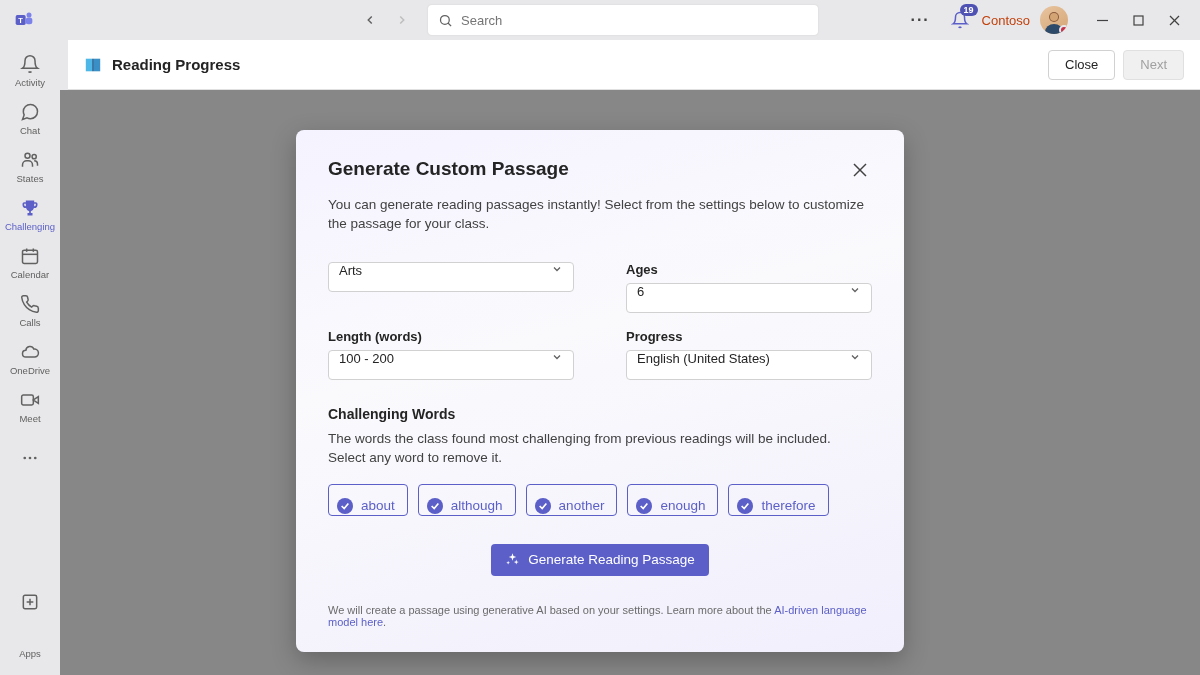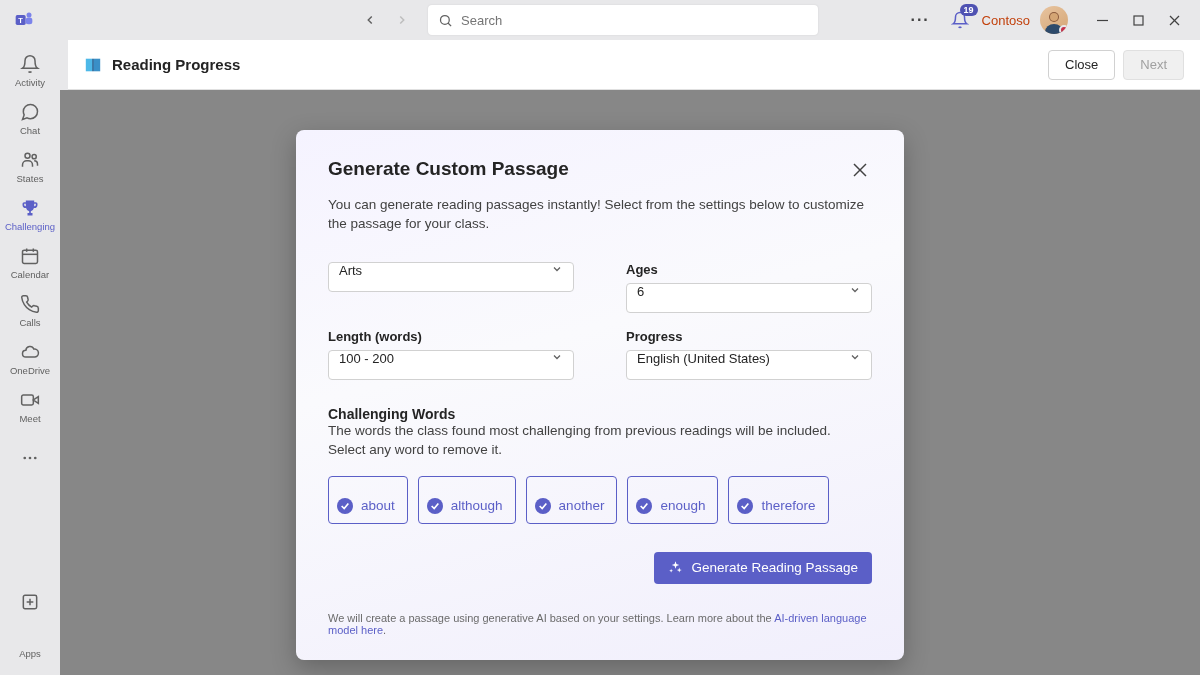--- a/index.html
+++ b/index.html
@@ -48,26 +48,26 @@
 .modal { position: absolute; width: 608px; left: 50%; top: 130px; transform: translateX(-50%); background: linear-gradient(165deg, #f5f3ff 0%, #fafafd 40%, #f1effc 100%); border-radius: 8px; box-shadow: 0 8px 24px rgba(0,0,0,0.25); padding: 28px 32px 24px 32px; }
 .modal-title-row { display: flex; align-items: flex-start; }
 .modal-title { font-size: 19px; font-weight: 600; color: #242424; }
 .modal-close { margin-left: auto; width: 24px; height: 24px; display: flex; align-items: center; justify-content: center; cursor: pointer; color: #424242; }
 .modal-desc { margin-top: 14px; font-size: 13.5px; color: #424242; line-height: 1.4; }
 .field-grid { display: grid; grid-template-columns: 1fr 1fr; gap: 16px 52px; margin-top: 28px; }
 .field-label { font-size: 13px; font-weight: 600; color: #242424; margin-bottom: 6px; }
 .select { height: 30px; background: #fff; border: 1px solid #d1d1d1; border-radius: 4px; display: flex; align-items: flex-start; padding: 0 10px; font-size: 13px; color: #242424; cursor: pointer; position: relative; }
 .select .chev { margin-left: auto; color: #616161; }
 .section-title { font-size: 14px; font-weight: 700; color: #242424; margin-top: 26px; }
-.section-desc { font-size: 13.5px; color: #424242; line-height: 1.4; }
+.section-desc { font-size: 13.5px; color: #424242; margin-top: 8px; line-height: 1.4; }
 .chips { display: flex; flex-wrap: wrap; gap: 10px; margin-top: 16px; }
-.chip { display: flex; align-items: center; gap: 8px; height: 48px; padding: 12px 12px 0 8px; border: 1.5px solid #5b5fc7; border-radius: 4px; background: transparent; color: #5b5fc7; font-size: 13.5px; cursor: pointer; }
+.chip { display: flex; align-items: center; gap: 8px; height: 32px; padding: 12px 12px 0 8px; border: 1.5px solid #5b5fc7; border-radius: 4px; background: transparent; color: #5b5fc7; font-size: 13.5px; cursor: pointer; }
 .chip-check { width: 16px; height: 16px; border-radius: 50%; background: #5b5fc7; display: flex; align-items: center; justify-content: center; }
 .chip-check svg { width: 10px; height: 10px; }
-.modal-actions { display: flex; justify-content: flex-end; margin-top: 28px; }
+.modal-actions { display: flex; justify-content: center; margin-top: 28px; }
 .btn-primary { height: 32px; padding: 0 14px; background: #5b5fc7; color: #fff; border: none; border-radius: 4px; font-size: 13.5px; font-weight: 500; cursor: pointer; display: flex; align-items: center; gap: 8px; }
 .modal-footer { margin-top: 28px; font-size: 11px; color: #6b6b6b; }
 .modal-footer a { color: #5b5fc7; text-decoration: none; }
 </style>
 </head>
 <body>
 
 <div class="titlebar">
   <div class="app-logo">
     <svg viewBox="0 0 24 24">

